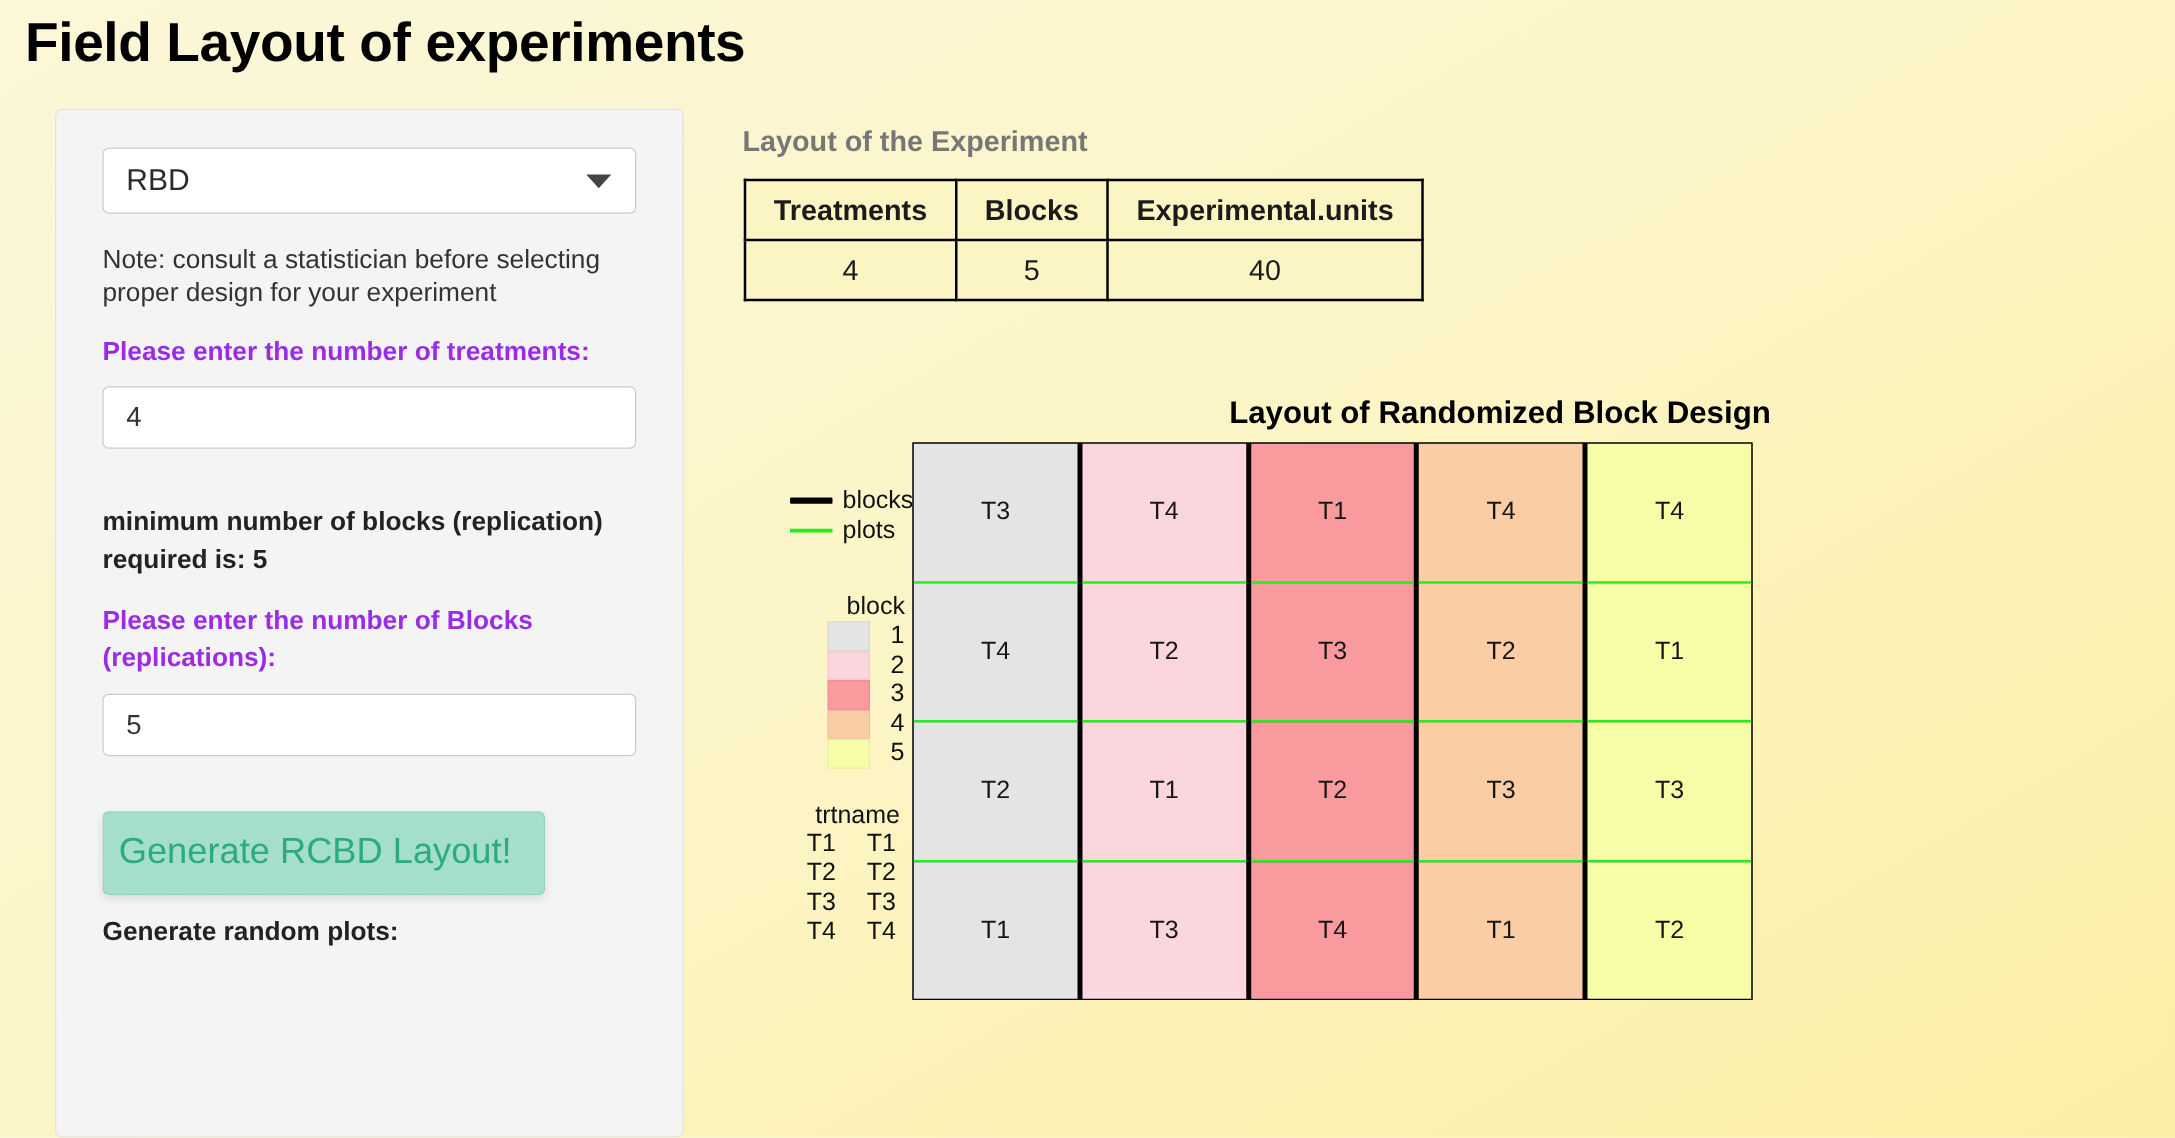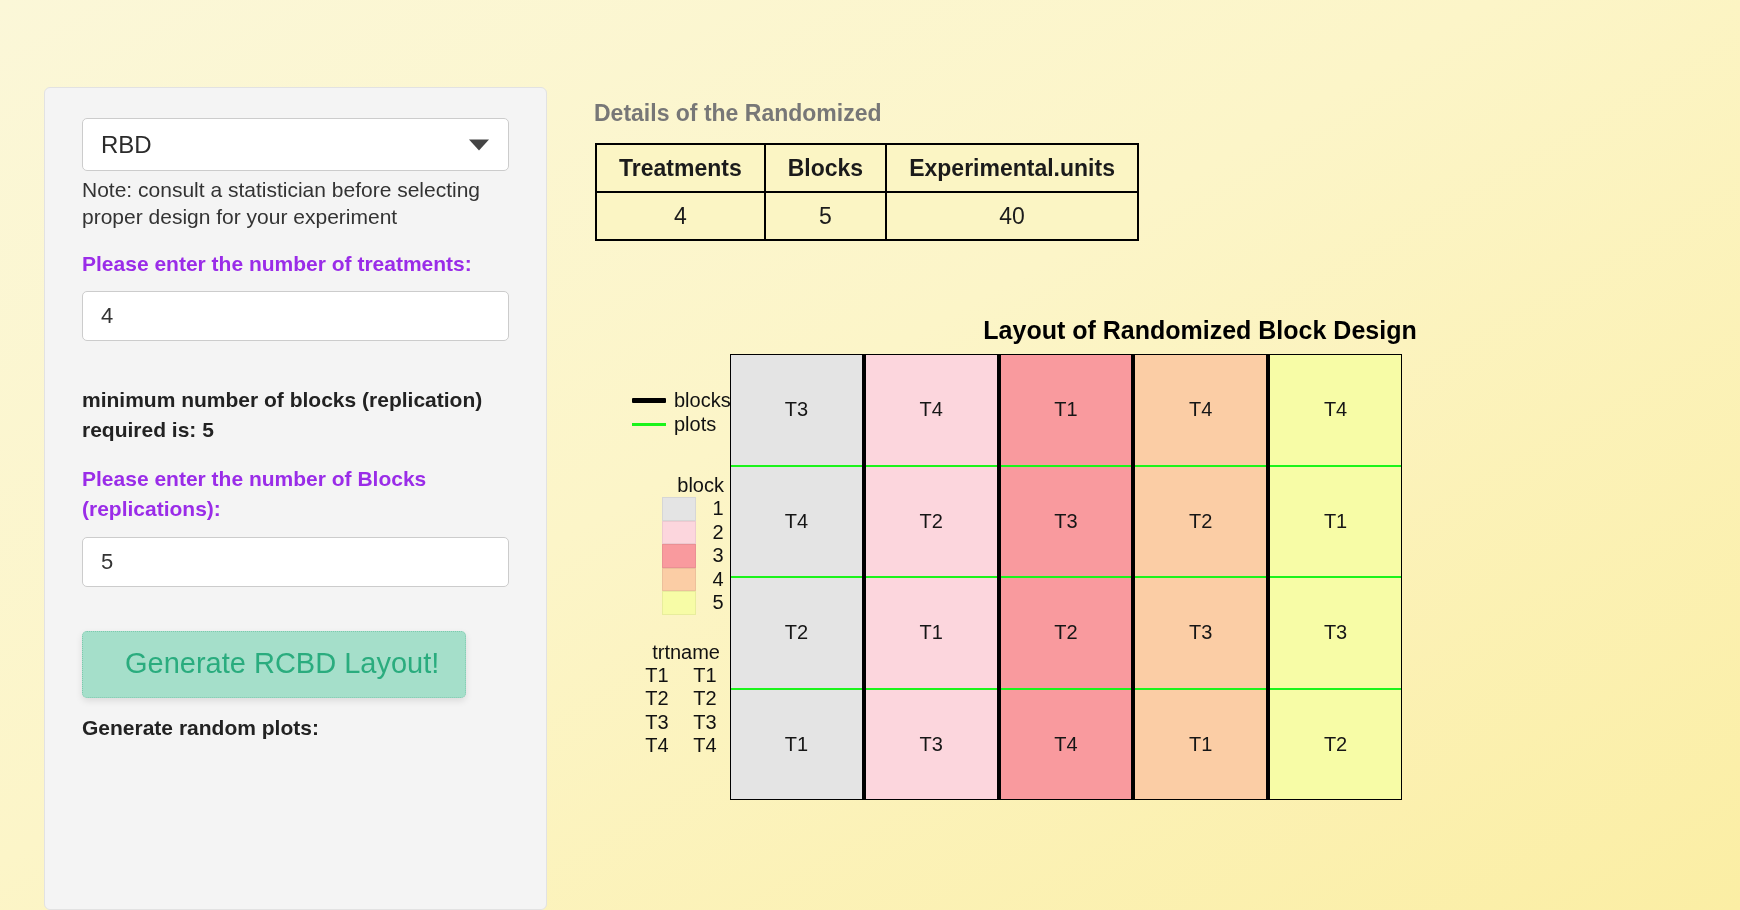--- a/index.html
+++ b/index.html
@@ -61,21 +61,21 @@
     position: absolute;
     right: 20px; top: 50%;
     transform: translateY(-50%);
     pointer-events: none;
     width: 0; height: 0;
     border-left: 10px solid transparent;
     border-right: 10px solid transparent;
     border-top: 11px solid #444;
   }
   .sb-note {
-    margin-top: 5px;
+    margin-top: 23px;
     font-size: 21px;
     line-height: 1.3;
     color: #333;
   }
   .sb-label-purple {
     margin-top: 18px;
     color: #9a2ce8;
     font-weight: bold;
     font-size: 21px;
     line-height: 1.45;
@@ -101,21 +101,21 @@
     color: #222;
   }
   .sb-btn {
     margin-top: 44px;
     display: inline-block;
     background: #a5dfca;
     color: #2aac7e;
     border: 1px dotted #7ec9ae;
     border-radius: 5px;
     font-size: 29px;
-    padding: 15px 26px 17px 42px;
+    padding: 15px 26px 17px 12px;
     cursor: pointer;
     font-family: "Liberation Sans", sans-serif;
     box-shadow: 0 3px 7px rgba(0,0,0,0.10);
   }
   .sb-gen-random {
     margin-top: 18px;
     font-size: 21px;
     font-weight: bold;
     color: #222;
   }
@@ -240,20 +240,21 @@
     color: #161616;
     border-bottom: 2px solid #1bf41b;
   }
   .fg-cell:last-child { border-bottom: none; }
 </style>
 </head>
 <body>
 
 <div id="app">
 
+  <div id="page-title">Field Layout of experiments</div>
 
   <div id="sidebar">
     <div class="sb-inner">
 
       <div class="sb-select-wrap">
         <select class="sb-select" id="design-select"><option value="RBD">RBD</option></select>
         <span class="sb-select-arrow"></span>
       </div>
 
       <div class="sb-note">Note: consult a statistician before selecting proper design for your experiment</div>
@@ -265,21 +266,21 @@
 
       <div class="sb-label-purple">Please enter the number of Blocks (replications):</div>
       <input class="sb-input" type="text" value="5" style="">
 
       <div class="sb-btn">Generate RCBD Layout!</div>
 
       <div class="sb-gen-random">Generate random plots:</div>
     </div>
   </div>
 
-  <div id="details-heading">Details of the Randomized</div>
+  <div id="details-heading">Layout of the Experiment</div>
 
   <table id="details-table">
     <thead>
       <tr>
         <th>Treatments</th>
         <th>Blocks</th>
         <th>Experimental.units</th>
       </tr>
     </thead>
     <tbody>

